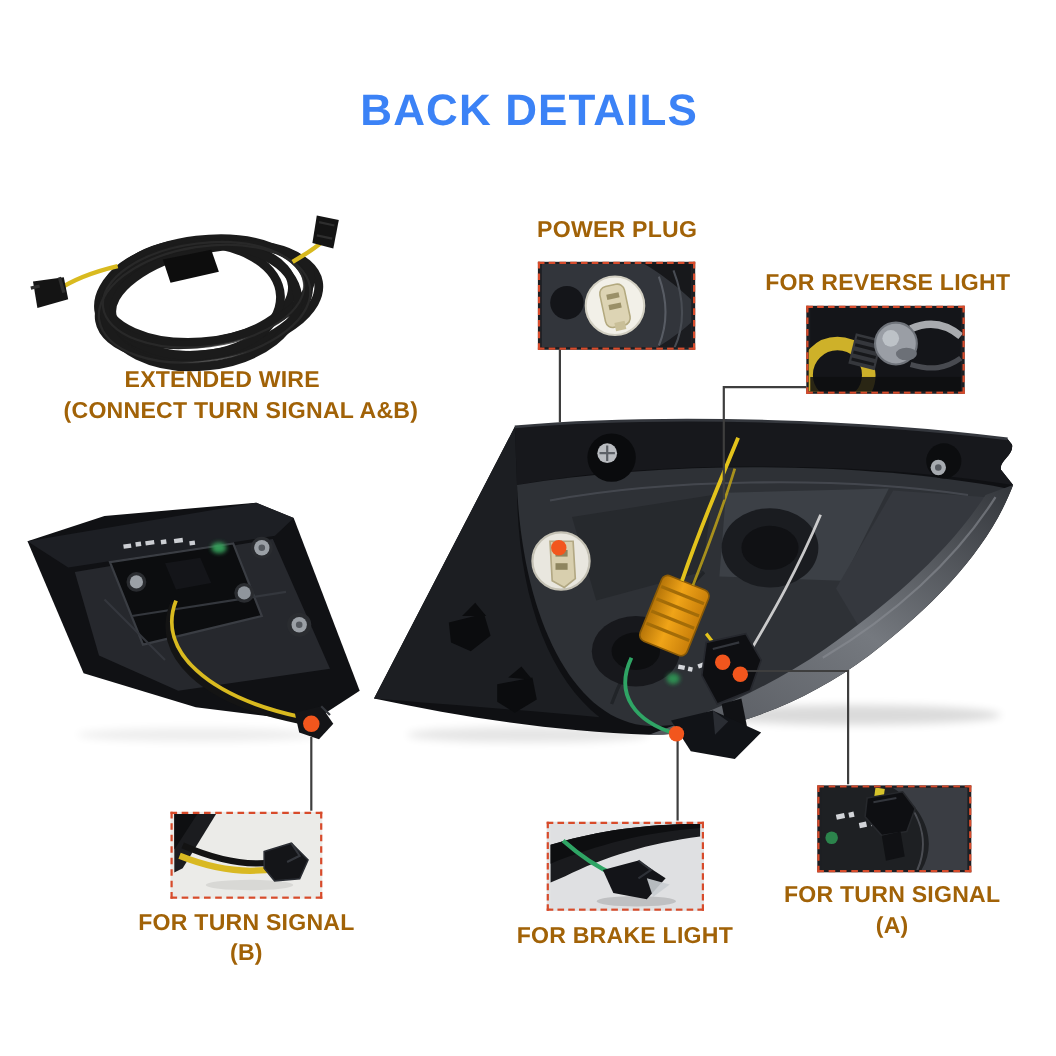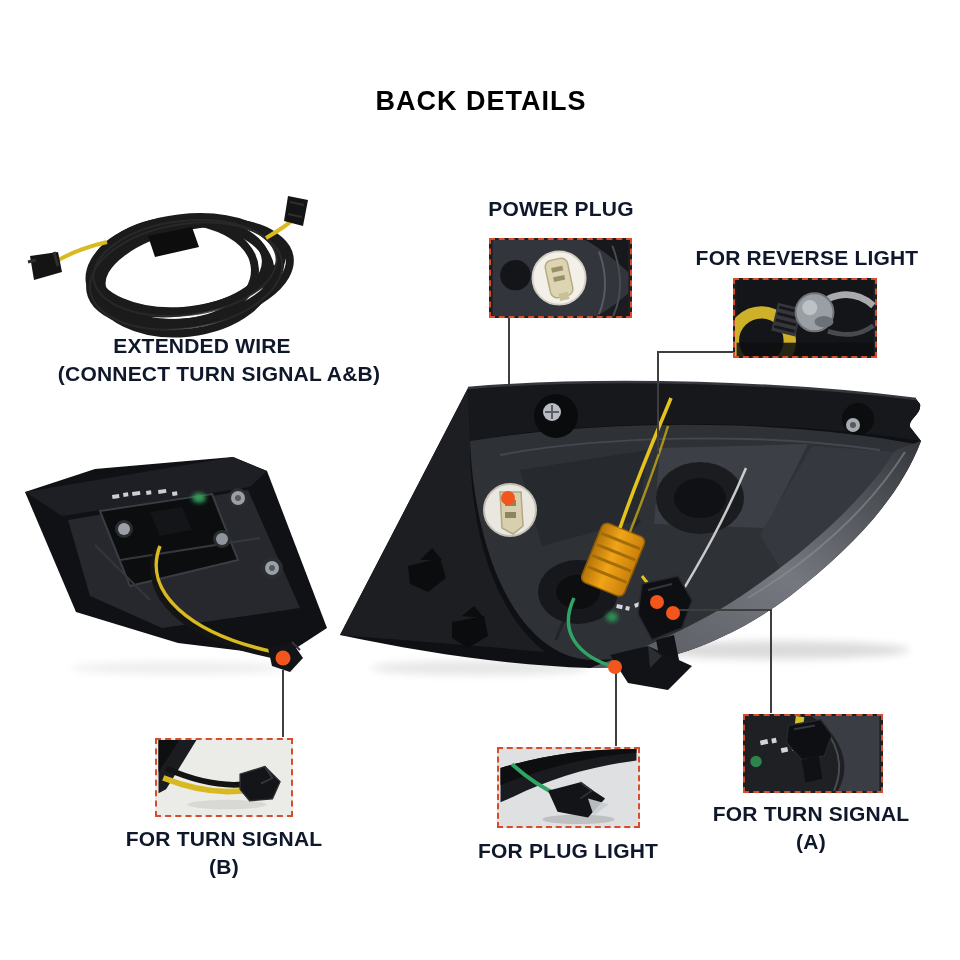--- a/index.html
+++ b/index.html
@@ -1,22 +1,22 @@
 <!DOCTYPE html>
 <html><head>
 <meta charset="utf-8">
 <style>
   html,body{margin:0;padding:0;background:#ffffff;}
   .page{position:relative;width:960px;height:960px;background:#ffffff;overflow:hidden;
         font-family:"Liberation Sans",sans-serif;}
   .art{position:absolute;left:0;top:0;width:960px;height:960px;}
   .label{position:absolute;transform:translate(-50%,-50%);white-space:nowrap;
-         font-weight:bold;font-size:21px;color:#0f172a;letter-spacing:.2px;}
+         font-weight:bold;font-size:21px;color:#a16207;letter-spacing:.2px;}
   .title{position:absolute;transform:translate(-50%,-50%);white-space:nowrap;
-         font-weight:800;font-size:27px;color:#000000;letter-spacing:1px;}
+         font-weight:800;font-size:40px;color:#3b82f6;letter-spacing:1px;}
   .inset{position:absolute;border:2px dashed #d84b2b;box-sizing:border-box;overflow:hidden;background:#1d1f23;}
   .inset svg{display:block;width:100%;height:100%;}
 </style>
 </head>
 <body>
 
 <div class="page">
 
   <svg class="art" viewBox="0 0 960 960">
     <defs>
@@ -214,21 +214,21 @@
   </svg>
 
   <div class="title" style="left:481px;top:101px">BACK DETAILS</div>
 
   <div class="label" style="left:561px;top:209px">POWER PLUG</div>
   <div class="label" style="left:202px;top:346px">EXTENDED WIRE</div>
   <div class="label" style="left:807px;top:258px">FOR REVERSE LIGHT</div>
   <div class="label" style="left:219px;top:374px">(CONNECT TURN SIGNAL A&amp;B)</div>
   <div class="label" style="left:224px;top:839px">FOR TURN SIGNAL</div>
   <div class="label" style="left:224px;top:867px">(B)</div>
-  <div class="label" style="left:568px;top:851px">FOR PLUG LIGHT</div>
+  <div class="label" style="left:568px;top:851px">FOR BRAKE LIGHT</div>
   <div class="label" style="left:811px;top:814px">FOR TURN SIGNAL</div>
   <div class="label" style="left:811px;top:842px">(A)</div>
 
   <div class="inset" style="left:489px;top:238px;width:143px;height:80px">
     <svg viewBox="0 0 143 80">
       <rect width="143" height="80" fill="#32353b"></rect>
       <path d="M98,0 L143,0 L143,34 C128,20 112,8 98,0 Z" fill="#17181b"></path>
       <path d="M110,80 L143,80 L143,56 C132,66 120,74 110,80 Z" fill="#1b1c20"></path>
       <circle cx="24" cy="37" r="16" fill="#141519"></circle>
       <circle cx="70" cy="40" r="28" fill="#f2f0e8" stroke="#d2cfc2" stroke-width="2"></circle>

